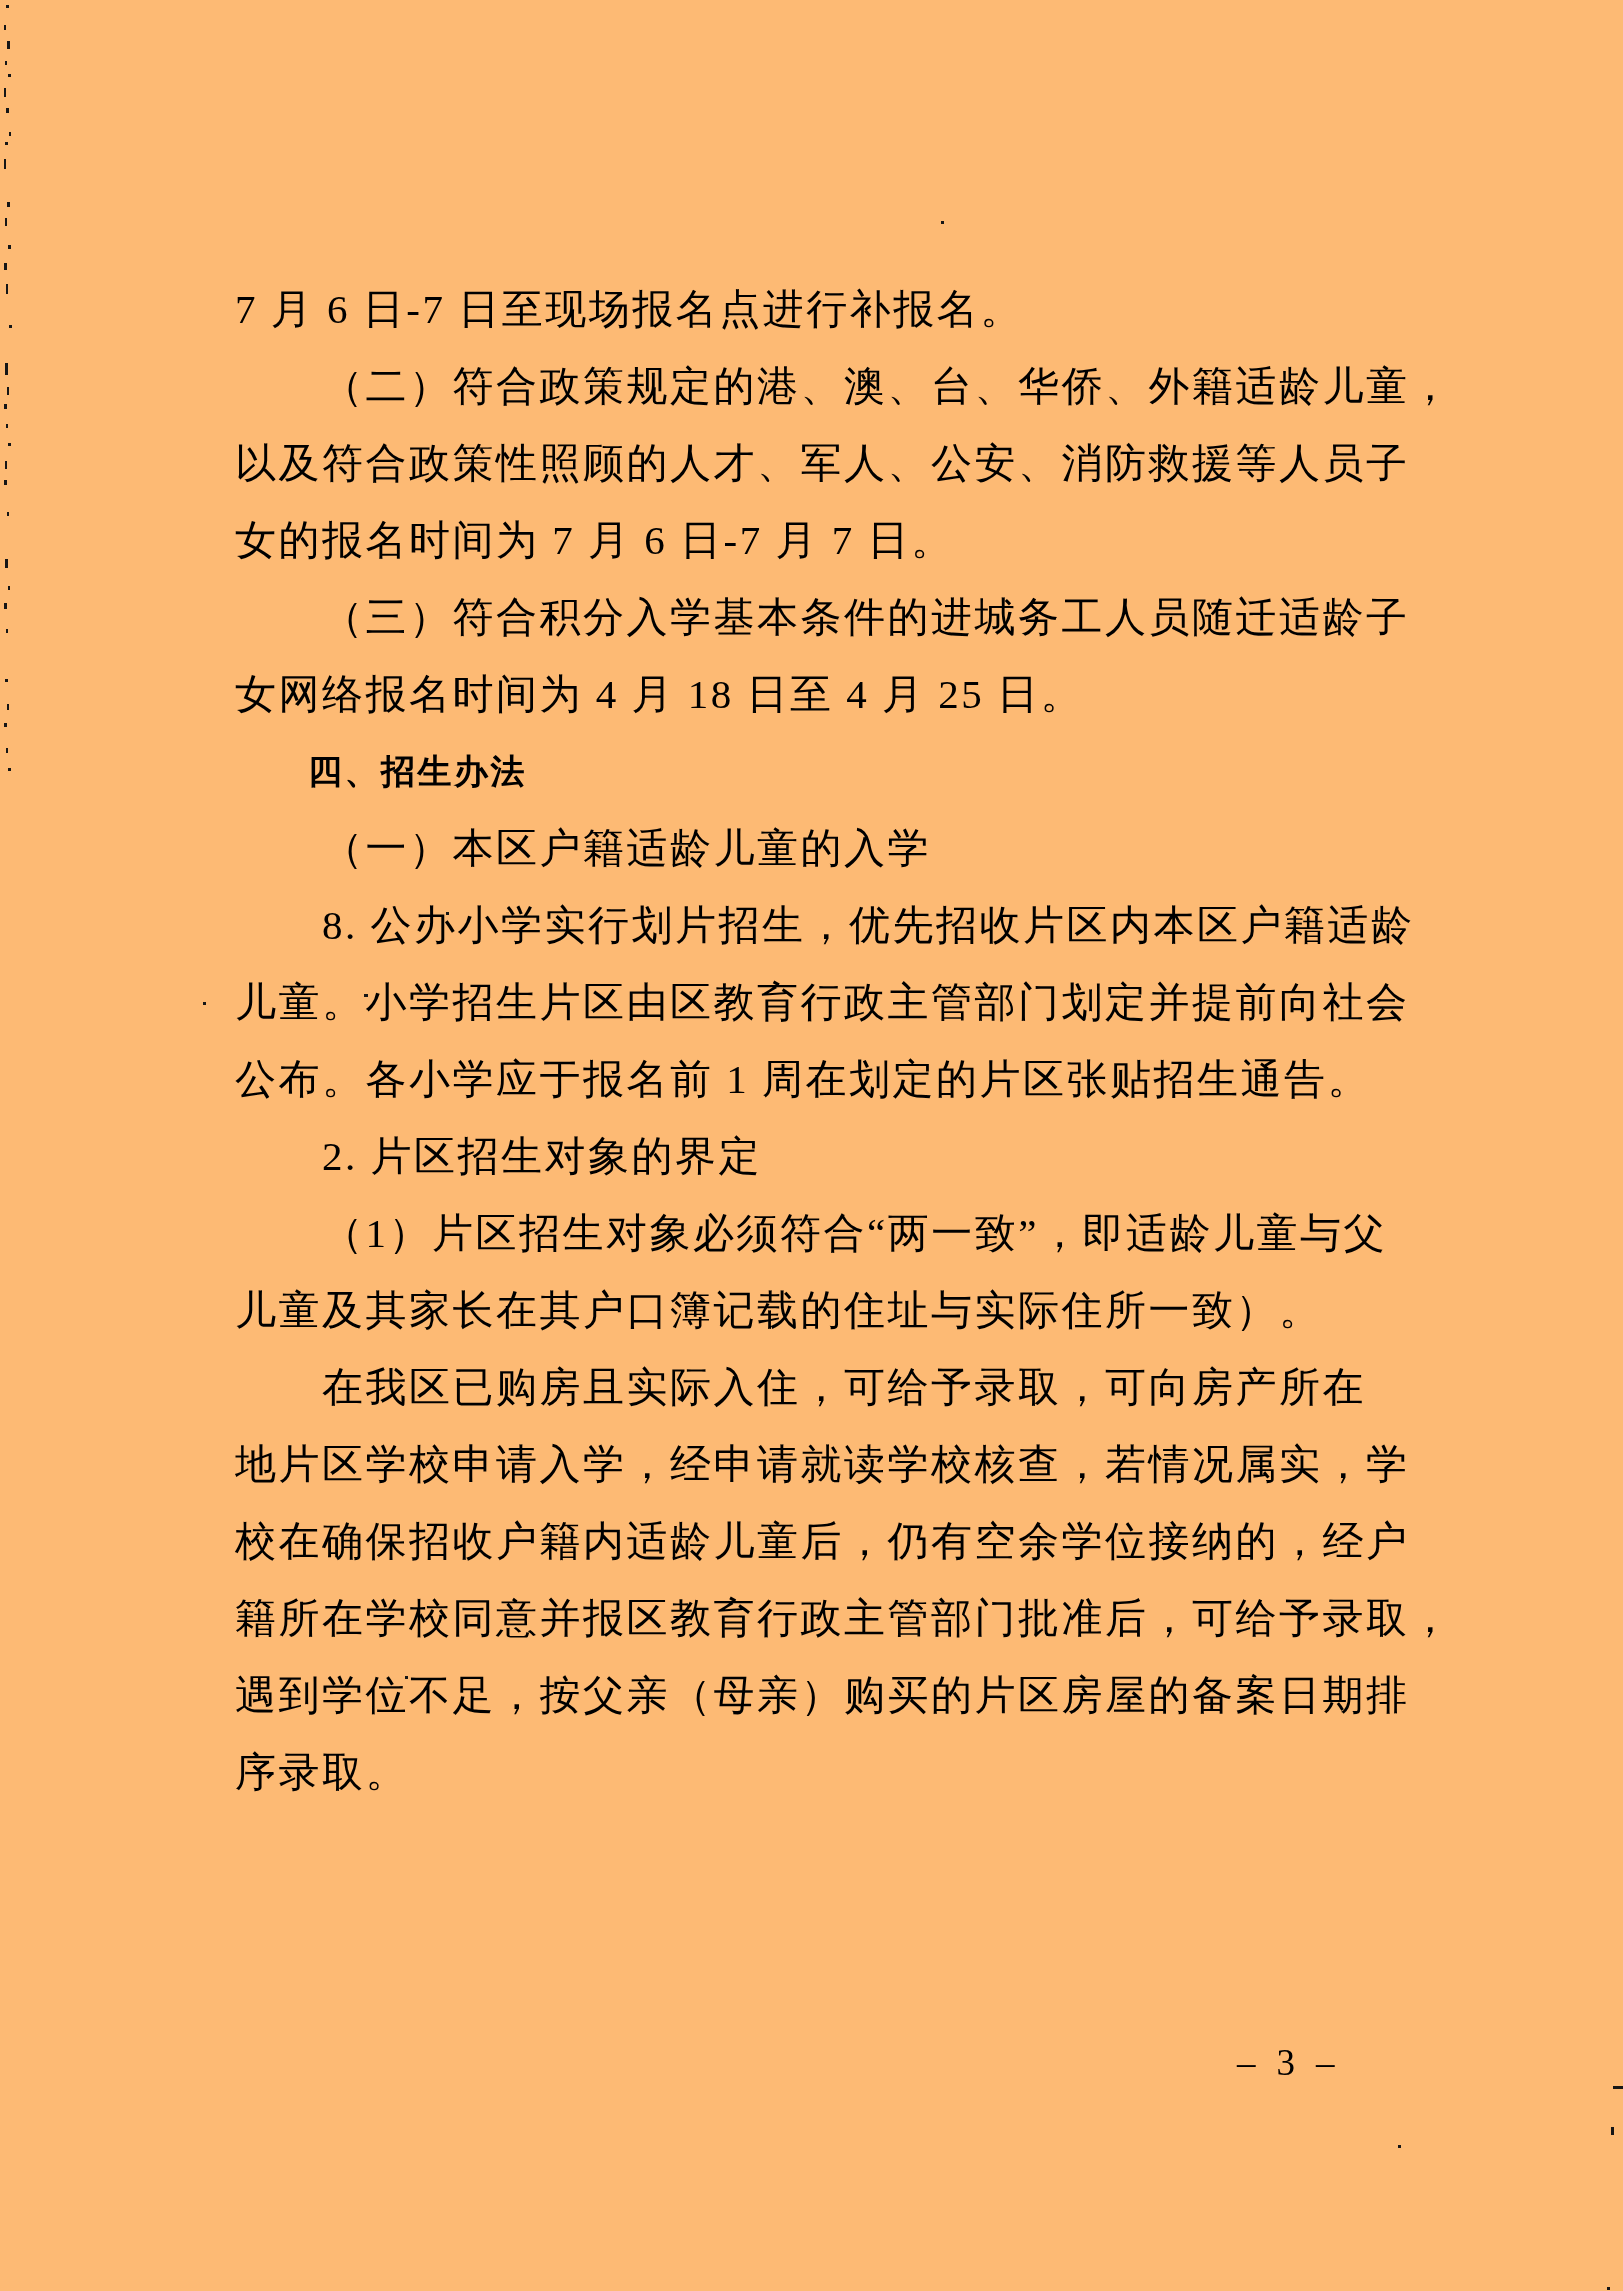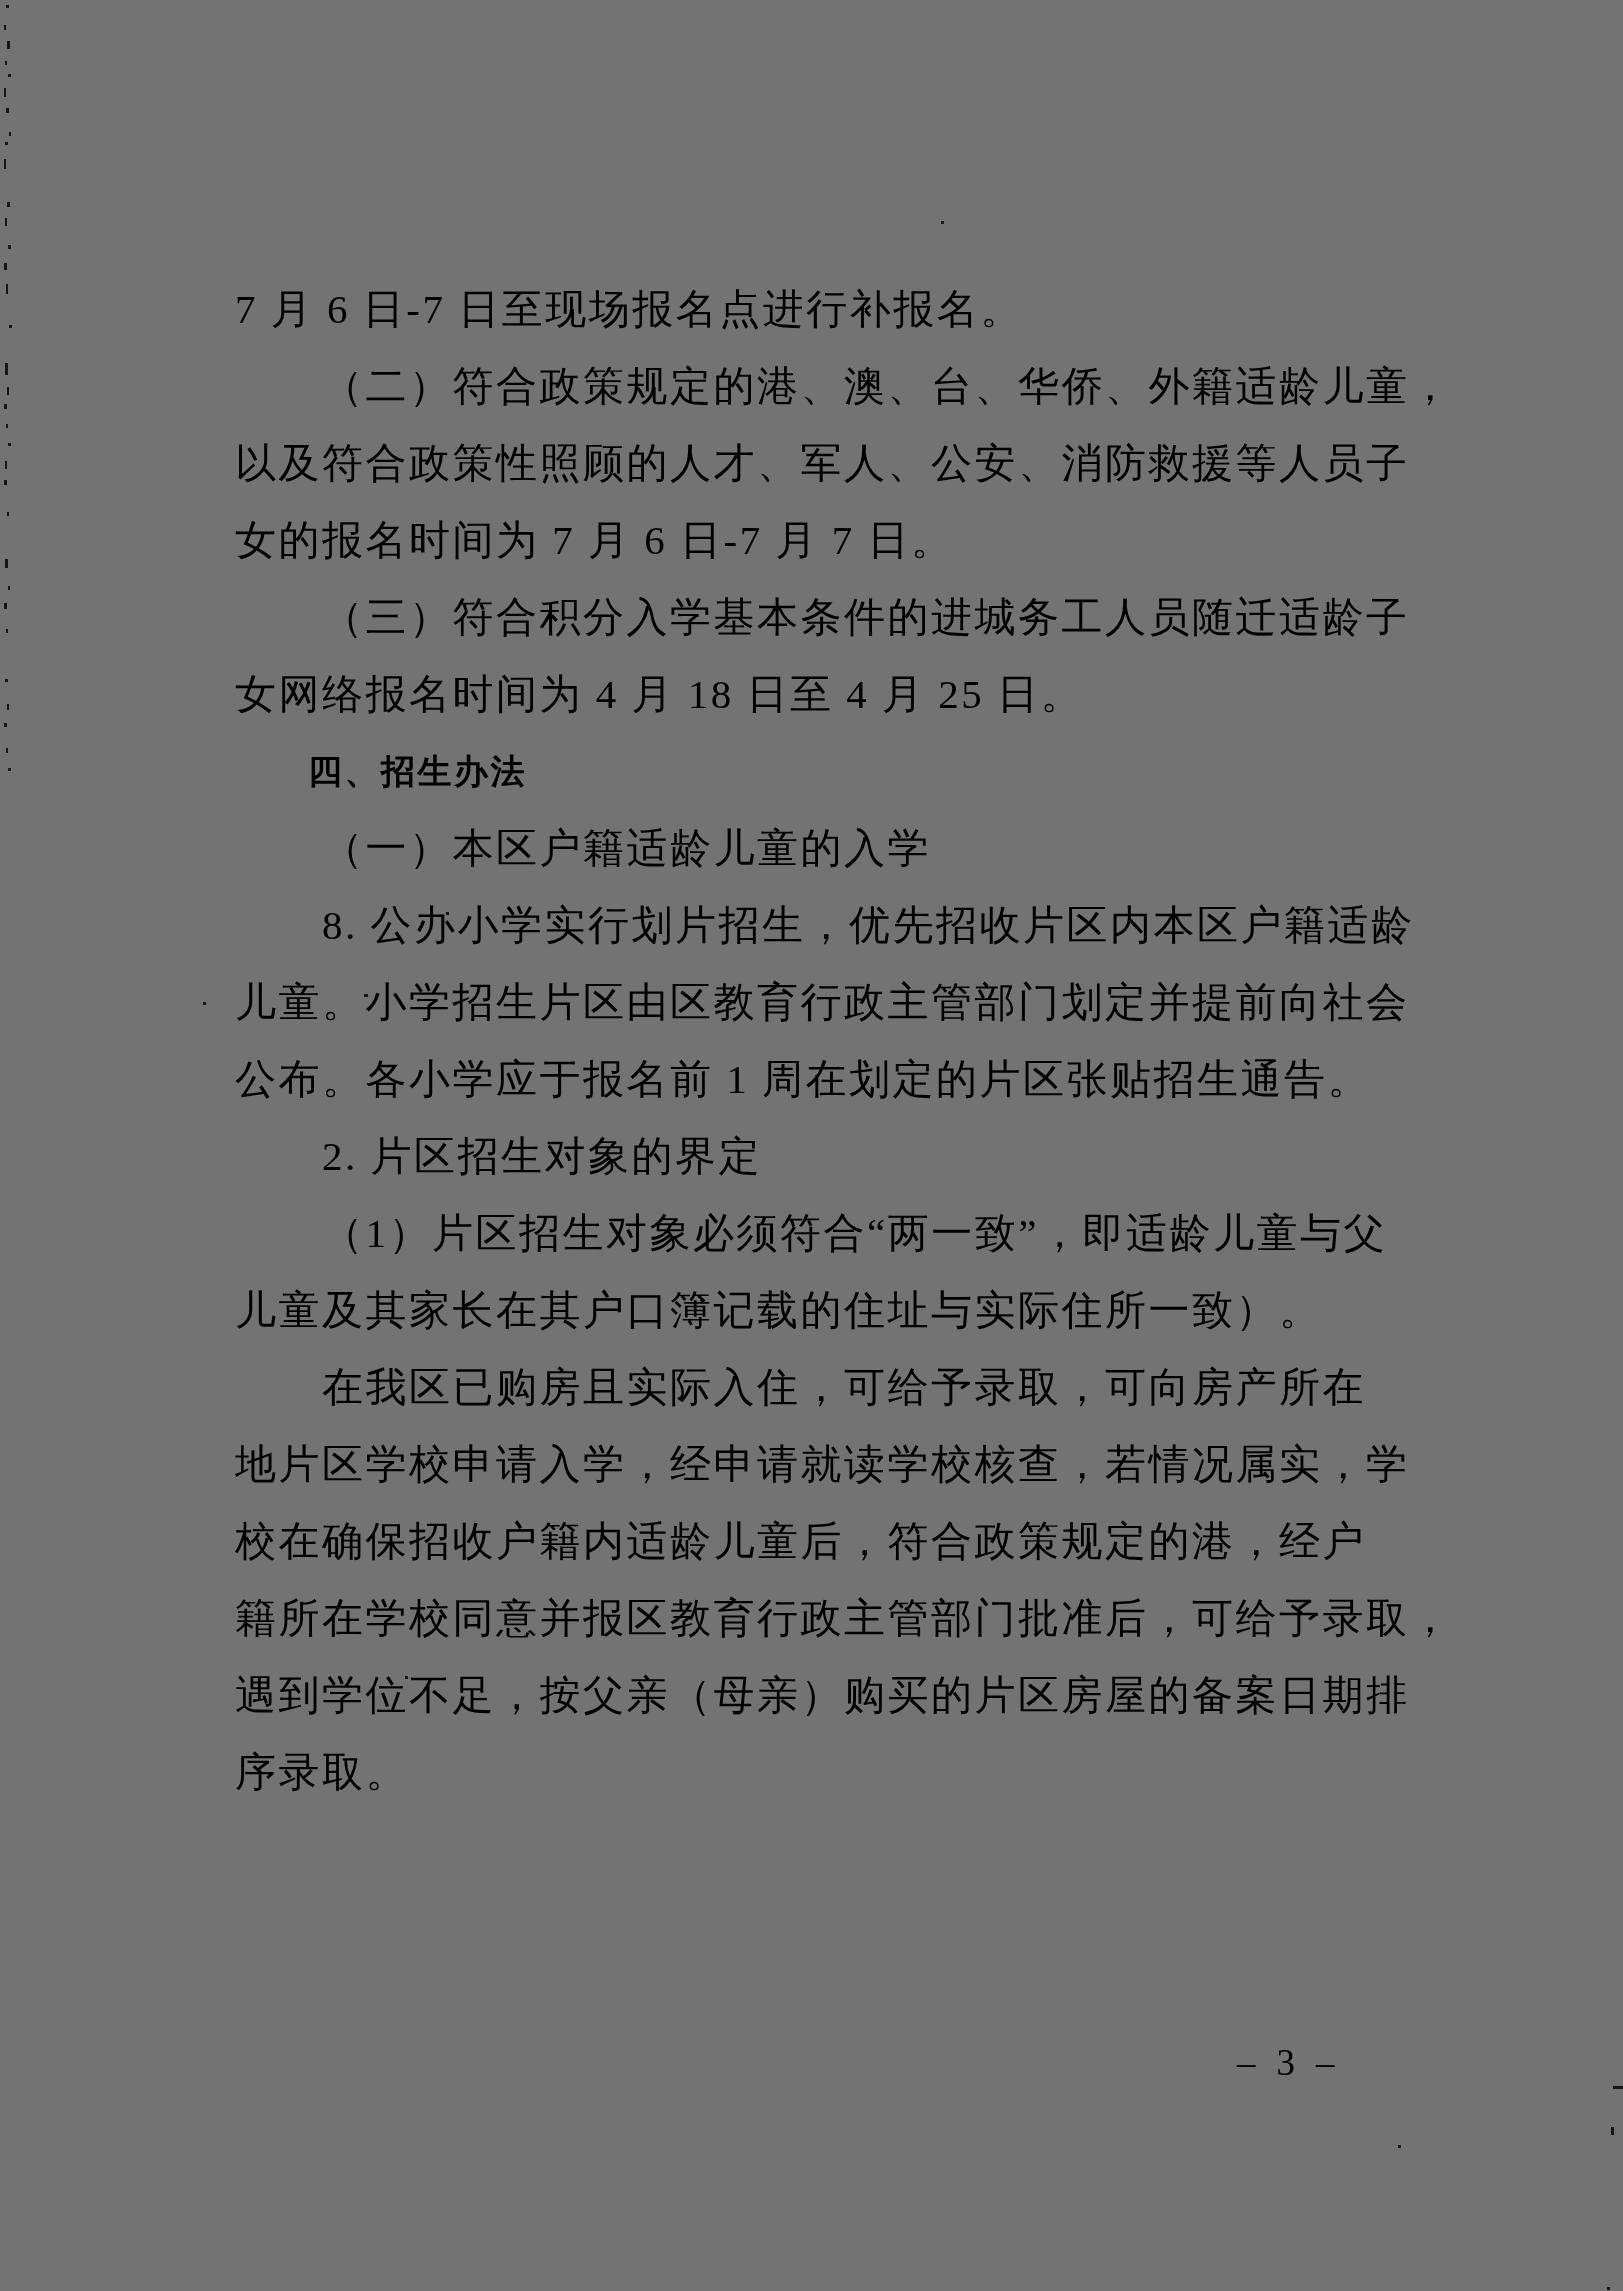--- a/index.html
+++ b/index.html
@@ -1,20 +1,20 @@
 <!DOCTYPE html>
 <html><head>
 <meta charset="utf-8">
 <style>
   html, body { margin: 0; padding: 0; background: #e8e8e8; }
   .page {
     position: relative;
     width: 1623px;
     height: 2292px;
-    background: #737373;
+    background: #fdba74;
     overflow: hidden;
     color: #000000;
     font-family: "Liberation Serif", "DejaVu Serif", serif;
   }
   .textblock {
     position: absolute;
     left: 235px;
     top: 271px;
     width: 1274px;
   }
@@ -60,21 +60,21 @@
     <div class="line heading">　　四、招生办法</div>
     <div class="line">　　（一）本区户籍适龄儿童的入学</div>
     <div class="line">　　8. 公办小学实行划片招生，优先招收片区内本区户籍适龄</div>
     <div class="line">儿童。小学招生片区由区教育行政主管部门划定并提前向社会</div>
     <div class="line">公布。各小学应于报名前 1 周在划定的片区张贴招生通告。</div>
     <div class="line">　　2. 片区招生对象的界定</div>
     <div class="line">　　（1）片区招生对象必须符合“两一致”，即适龄儿童与父</div>
     <div class="line">儿童及其家长在其户口簿记载的住址与实际住所一致）。</div>
     <div class="line">　　在我区已购房且实际入住，可给予录取，可向房产所在</div>
     <div class="line">地片区学校申请入学，经申请就读学校核查，若情况属实，学</div>
-    <div class="line">校在确保招收户籍内适龄儿童后，符合政策规定的港，经户</div>
+    <div class="line">校在确保招收户籍内适龄儿童后，仍有空余学位接纳的，经户</div>
     <div class="line">籍所在学校同意并报区教育行政主管部门批准后，可给予录取，</div>
     <div class="line">遇到学位不足，按父亲（母亲）购买的片区房屋的备案日期排</div>
     <div class="line">序录取。</div>
   </div>
 
   <div class="page-number">– 3 –</div>
 
   <i class="speck" style="left:5.9px;top:4.9px;width:2.9px;height:2.9px"></i>
   <i class="speck" style="left:3.9px;top:24.5px;width:2px;height:5.9px"></i>
   <i class="speck" style="left:6.9px;top:41px;width:2.9px;height:7.8px"></i>

